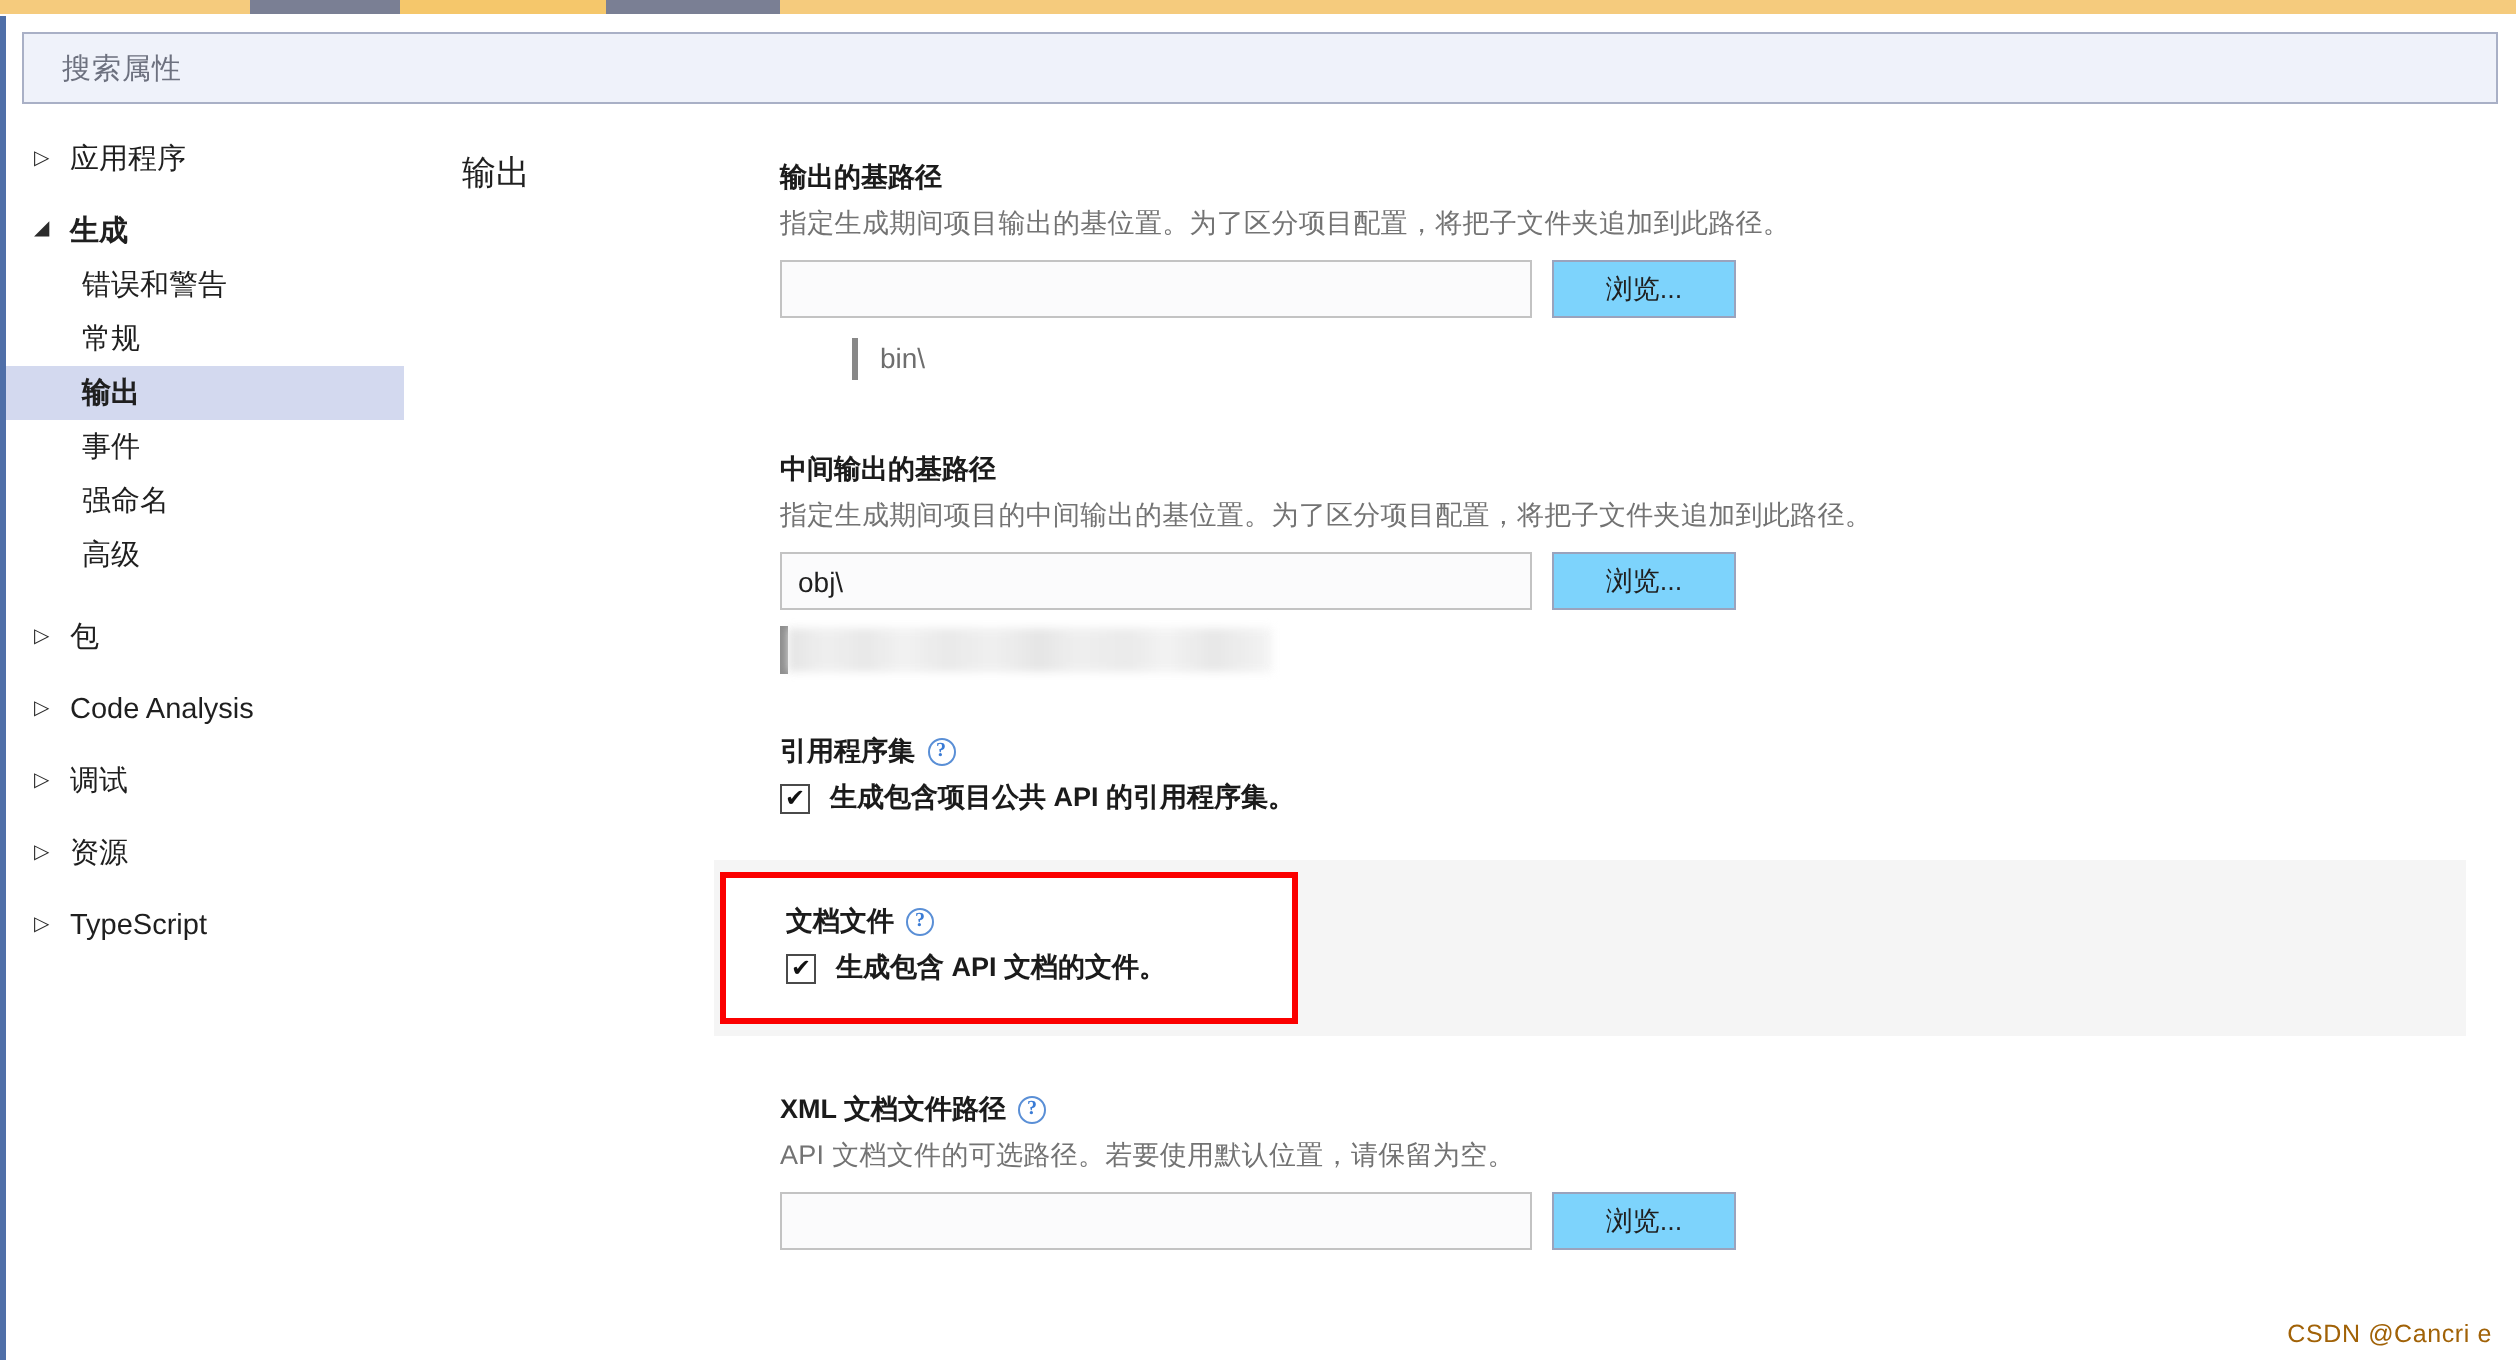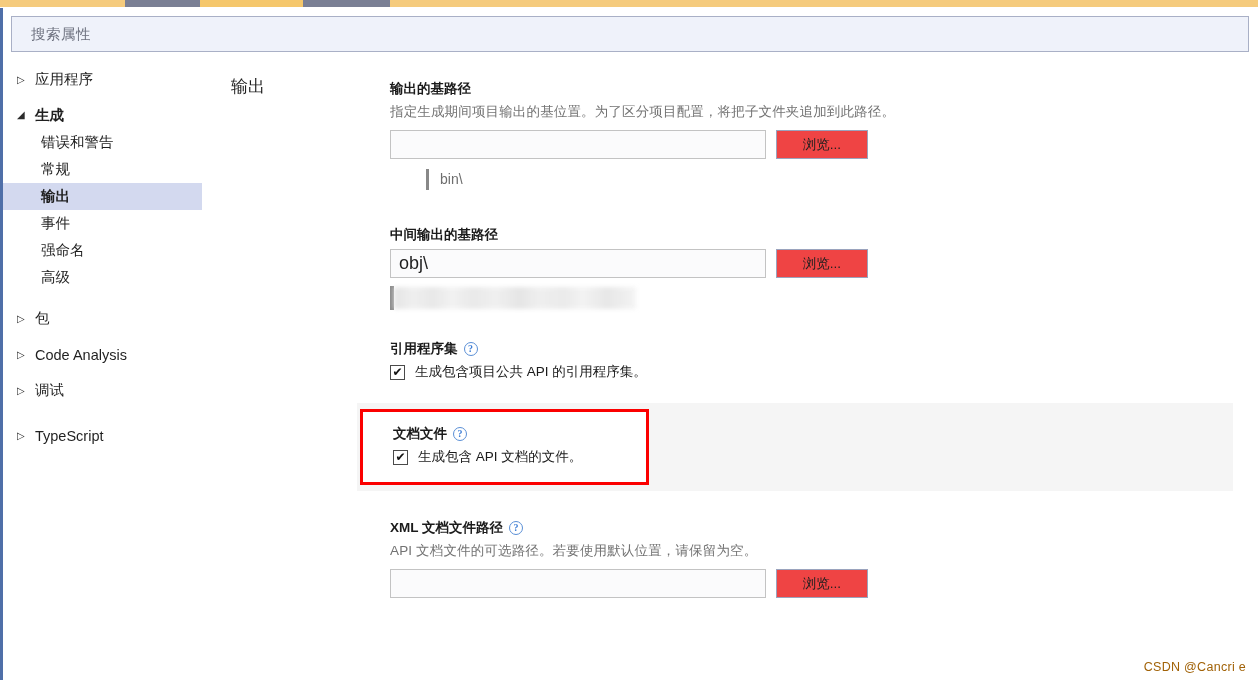--- a/index.html
+++ b/index.html
@@ -141,29 +141,29 @@
     line-height: 1;
     font-family: "Liberation Serif", serif;
     position: relative; top: 0px;
   }
 
   .input-row { display: flex; align-items: center; gap: 10px; }
   .text-input {
     width: 376px; height: 29px;
     background: #fbfbfc;
     border: 1px solid #c3c3c3;
-    font-size: 18px;
+    font-size: 14px;
     color: #1f1f1f;
     padding: 0 8px;
     font-family: "Liberation Sans", sans-serif;
     outline: none;
   }
   .browse-btn {
     width: 92px; height: 29px;
-    background: #ef4444;
+    background: #7dd3fc;
     border: 1px solid #9aa3bd;
     font-size: 13.5px;
     color: #1f1f1f;
     font-family: "Liberation Sans", sans-serif;
     cursor: pointer;
   }
 
   .hint-row {
     display: flex; align-items: center;
     margin-top: 9px;
@@ -200,21 +200,21 @@
     width: 15px; height: 15px;
     border: 1px solid #4a4a4a;
     background: #ffffff;
     display: inline-flex;
     align-items: center; justify-content: center;
     font-size: 12px;
     color: #111111;
     line-height: 1;
     flex: 0 0 15px;
   }
-  .check-label { font-size: 13.5px; color: #1b1b1b; }
+  .check-label { font-size: 13.5px; color: #1b1b1b; font-weight: bold; }
 
   
   .band {
     position: absolute;
     left: -33px;
     width: 876px;
     background: #f5f5f5;
   }
   .red-outline {
     position: absolute;
@@ -310,20 +310,24 @@
 
     <div class="spacer-sm"></div>
 
     <div class="tree-node lvl0">
       <span class="arrow collapsed"></span>
       <span class="lbl">调试</span>
     </div>
 
     <div class="spacer-sm"></div>
 
+    <div class="tree-node lvl0">
+      <span class="arrow collapsed"></span>
+      <span class="lbl">资源</span>
+    </div>
 
     <div class="spacer-sm"></div>
 
     <div class="tree-node lvl0">
       <span class="arrow collapsed"></span>
       <span class="lbl">TypeScript</span>
     </div>
 
   </div>
 
@@ -347,20 +351,21 @@
           <div class="hint-text">bin\</div>
         </div>
       </div>
 
       <div style="height:36px"></div>
 
       <div class="field-block">
         <div class="field-label">
           <span>中间输出的基路径</span>
         </div>
+        <div class="field-desc">指定生成期间项目的中间输出的基位置。为了区分项目配置，将把子文件夹追加到此路径。</div>
         <div class="input-row">
           <input class="text-input" type="text" value="obj\" style="">
           <button class="browse-btn">浏览...</button>
         </div>
         <div class="redact-row">
           <div class="redact-bar"></div>
           <div class="redact-blur"></div>
         </div>
       </div>
 

